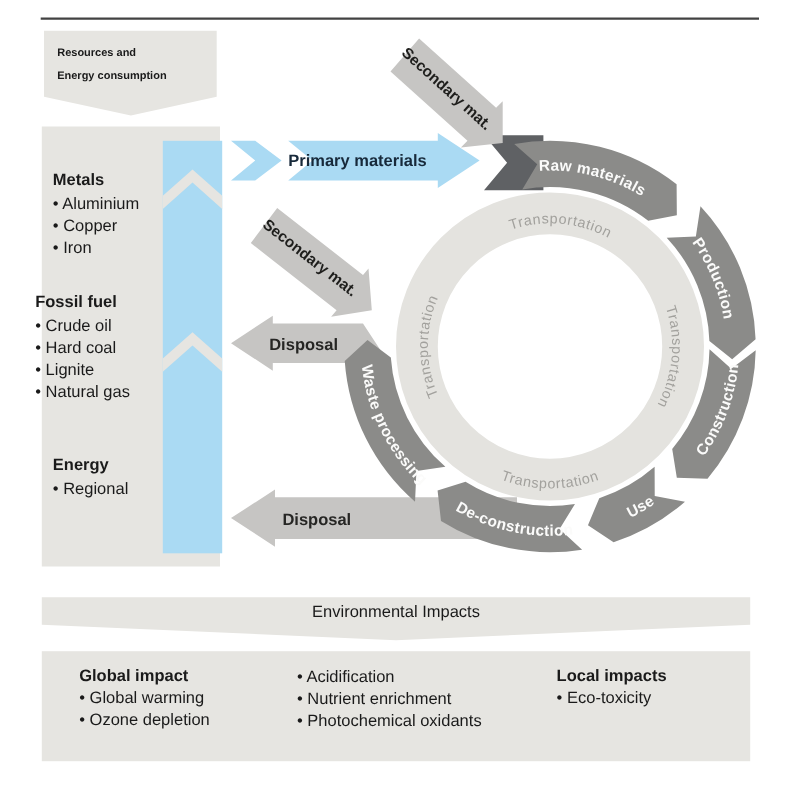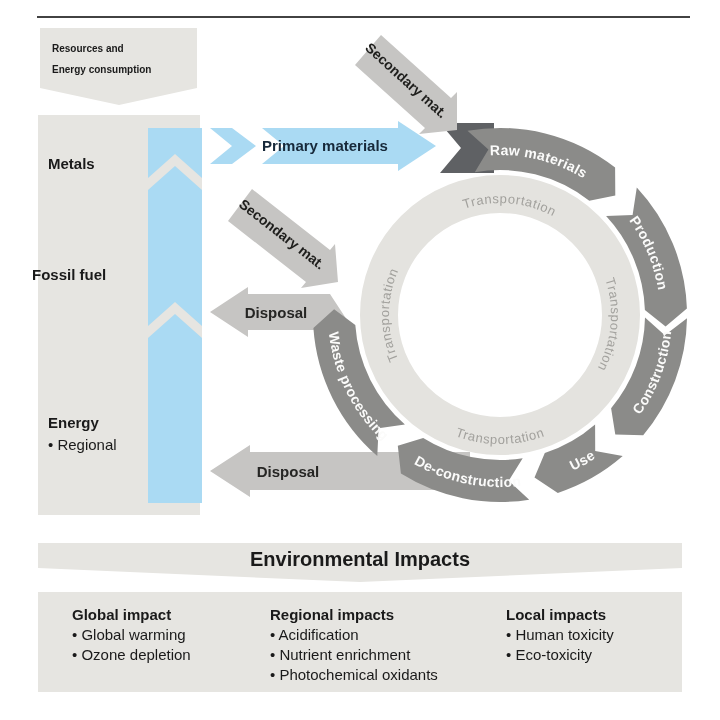--- a/index.html
+++ b/index.html
@@ -9,21 +9,21 @@
   }
   svg{position:absolute;left:0;top:0;}
   .txt{position:absolute;font-size:15px;line-height:21px;}
   .banner-title{font-weight:bold;font-size:10px;line-height:21px;}
   .group-heading{font-weight:bold;margin:0 0 2px 0;font-size:15px;}
   ul.blist{list-style:none;margin:0;padding:0;}
   ul.blist li{font-size:15px;line-height:20px;padding-left:13px;text-indent:-13px;}
   ul.blist li::before{content:"• ";}
   .impacts-col{position:absolute;top:606px;}
   .env-title{position:absolute;left:38px;top:548px;width:644px;text-align:center;
-    font-weight:bold;font-size:20px;}
+    font-weight:normal;font-size:15px;}
   .seg-label{font-weight:bold;font-size:14px;fill:#fbfbfa;letter-spacing:.3px;}
   .transport-label{font-size:13px;fill:#a2a19d;letter-spacing:.6px;}
   .flow-label{font-weight:bold;font-size:15px;fill:#262624;}
   .sec-label{font-weight:bold;font-size:14px;fill:#1e1e1c;}
 </style>
 </head>
 <body>
 
 <svg width="720" height="720" viewBox="0 0 720 720">
 
@@ -100,51 +100,60 @@
     <textPath href="#seg-waste" startOffset="50%" text-anchor="middle">Waste processing</textPath></text>
 </svg>
 
 <div class="txt banner-title" style="left:52px;top:38px;width:150px;">
   <div>Resources and</div>
   <div>Energy consumption</div>
 </div>
 
 <div class="txt" style="left:48px;top:136px;width:110px;margin-top:17px;">
   <div class="group-heading">Metals</div>
+  <ul class="blist">
+    <li>Aluminium</li>
+    <li>Copper</li>
+    <li>Iron</li>
+  </ul>
 </div>
 
 <div class="txt" style="left:32px;top:264px;width:110px;">
   <div class="group-heading">Fossil fuel</div>
+  <ul class="blist">
+    <li>Crude oil</li>
+    <li>Hard coal</li>
+    <li>Lignite</li>
+    <li>Natural gas</li>
+  </ul>
 </div>
 
 <div class="txt" style="left:48px;top:412px;width:96px;">
   <div class="group-heading">Energy</div>
   <ul class="blist">
     <li>Regional</li>
   </ul>
 </div>
 
 <div class="env-title">Environmental Impacts</div>
 
 <div class="impacts-col" style="left:72px;width:180px;">
   <div class="group-heading">Global impact</div>
   <ul class="blist">
     <li>Global warming</li>
     <li>Ozone depletion</li>
   </ul>
 </div>
 
 <div class="impacts-col" style="left:270px;width:210px;">
-  <div class="group-heading">Regional impacts</div>
   <ul class="blist">
     <li>Acidification</li>
     <li>Nutrient enrichment</li>
     <li>Photochemical oxidants</li>
   </ul>
 </div>
 
 <div class="impacts-col" style="left:506px;width:180px;">
   <div class="group-heading">Local impacts</div>
   <ul class="blist">
-    <li>Human toxicity</li>
     <li>Eco-toxicity</li>
   </ul>
 </div>
 
 </body></html>

